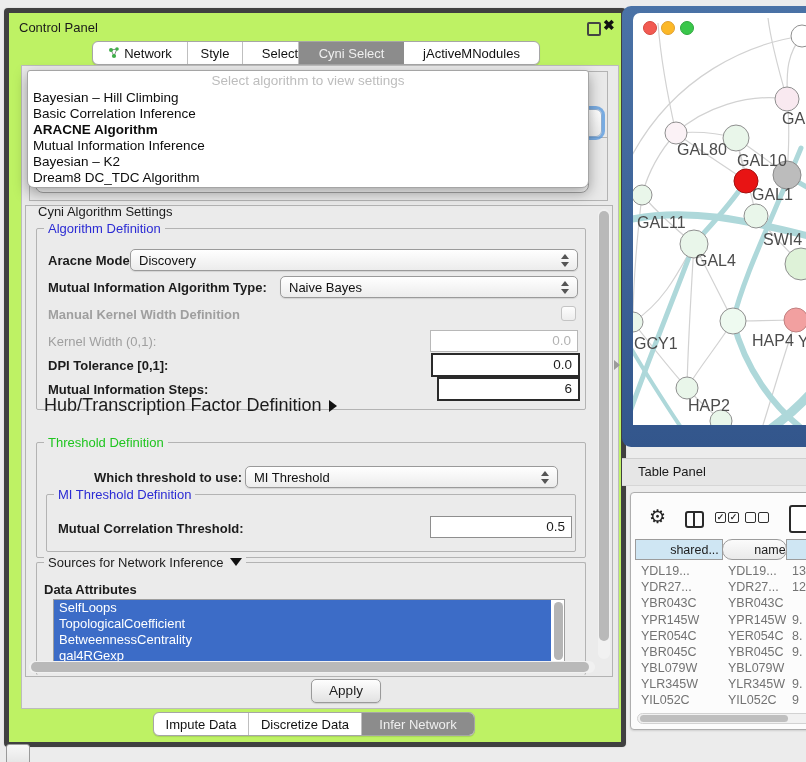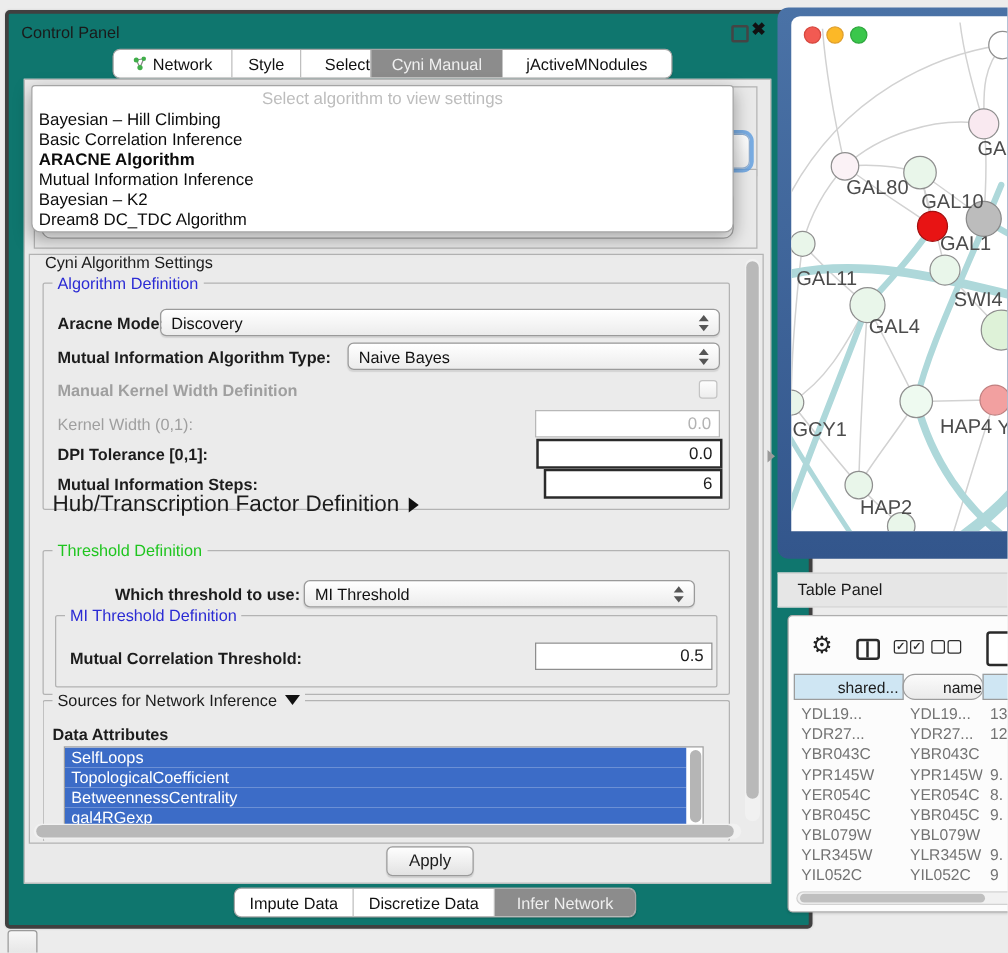--- a/index.html
+++ b/index.html
@@ -1,20 +1,20 @@
 <!DOCTYPE html>
 <html><head>
 <meta charset="utf-8">
 <style>
   html,body{margin:0;padding:0;overflow:hidden;}
   body{width:806px;height:762px;background:#ececec;font-family:"Liberation Sans",sans-serif;position:relative;color:#1c1c1c;}
   .abs{position:absolute;}
 
   
-  .cp{position:absolute;left:4px;top:8px;width:612px;height:729px;background:#0f766e;border:3px solid #404040;border-radius:4px;box-shadow:0 0 2px rgba(0,0,0,.12);padding-left:28px;}
+  .cp{position:absolute;left:4px;top:8px;width:612px;height:729px;background:#bef264;border:5px solid #404040;border-radius:4px;box-shadow:0 0 2px rgba(0,0,0,.12);}
   .cp-title{position:absolute;left:10px;top:7px;font-size:13px;color:#1a1a1a;}
   .float-btn{position:absolute;left:578px;top:9px;width:10px;height:10px;border:2px solid #444;border-radius:2px;background:transparent;}
   .close-btn{position:absolute;left:594px;top:4px;font-size:14px;font-weight:bold;color:#111;}
 
   
   .seg{position:absolute;display:flex;height:22px;border:1px solid #a6a6a6;border-radius:6px;background:#fff;overflow:hidden;box-shadow:0 1px 1px rgba(0,0,0,.12);}
   .seg .sg{display:flex;align-items:center;justify-content:center;font-size:13px;color:#111;border-right:1px solid #bfbfbf;box-sizing:border-box;gap:4px;}
   .seg .sg:last-child{border-right:none;}
   .seg .sel{background:#8c8c8c;color:#efefef;border-right:none;}
 
@@ -115,21 +115,21 @@
       </svg>
       <span>Network</span>
     </div>
     <div class="sg" style="width:55px;">
         <span>Style</span>
       </div>
     <div class="sg" style="width:56px;justify-content:flex-end;">
         <span>Select</span>
       </div>
     <div class="sg sel" style="width:105px;">
-        <span>Cyni Manual</span>
+        <span>Cyni Select</span>
       </div>
     <div class="sg" style="width:135px;">
         <span>jActiveMNodules</span>
       </div>
   </div>
 
   <div class="abs" style="left:12px;top:52px;width:596px;height:642px;border:1px solid #bcbcbc;background:#eaeaea;"></div>
 
   <div class="bgbox" style="left:20px;top:58px;width:577px;height:70px;"></div>
   <div class="combo-focus"></div>
@@ -211,21 +211,21 @@
     <div class="sb-v">
         <div class="th"></div>
       </div>
     <div class="sb-h">
         <div class="th"></div>
       </div>
   </div>
 
   <div class="btn" style="left:266px;top:666px;width:68px;">Apply</div>
 
-  <div class="seg" style="left:144px;top:699px;width:320px;margin-left:36px;">
+  <div class="seg" style="left:144px;top:699px;width:320px;">
     <div class="sg" style="width:95px;">
         <span>Impute Data</span>
       </div>
     <div class="sg" style="width:113px;">
         <span>Discretize Data</span>
       </div>
     <div class="sg sel" style="width:112px;">
         <span>Infer Network</span>
       </div>
   </div>

